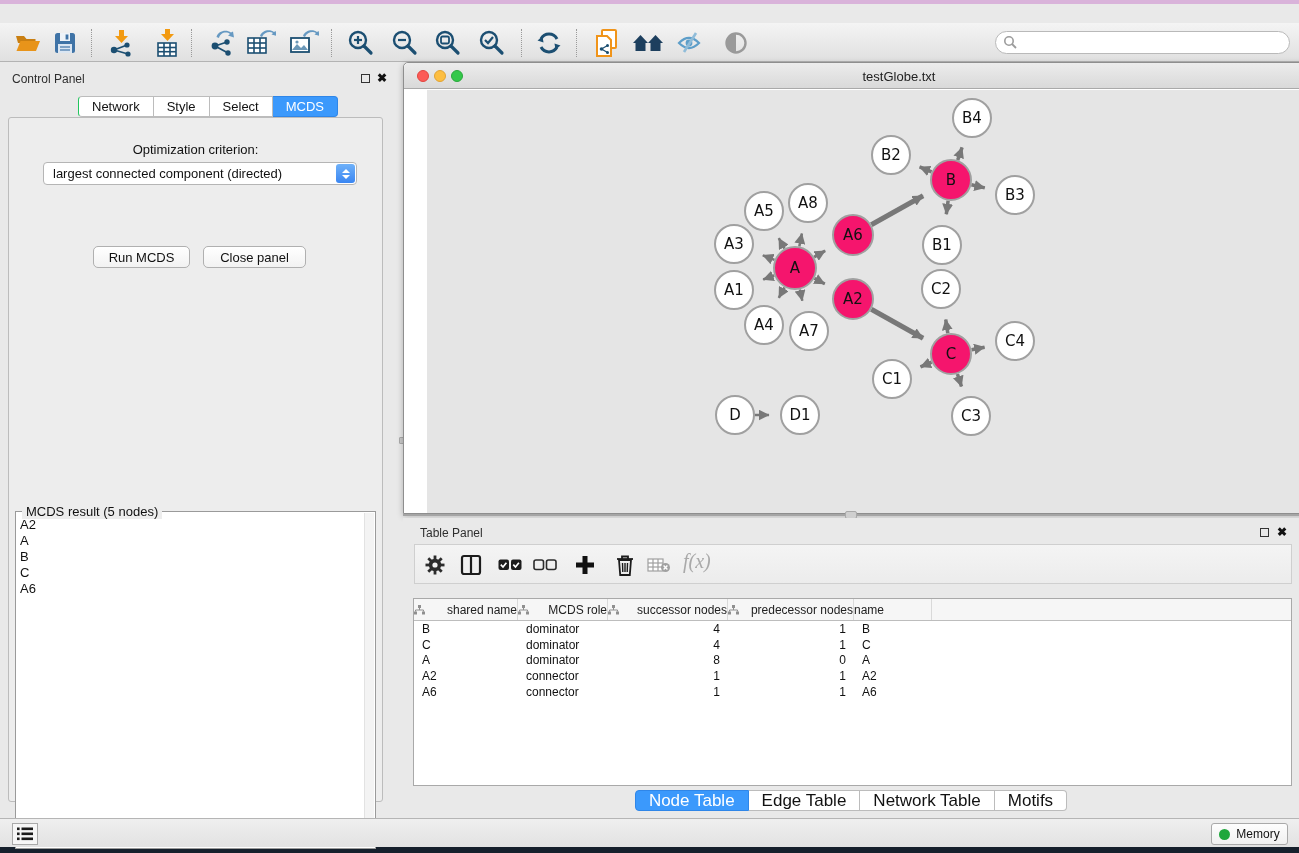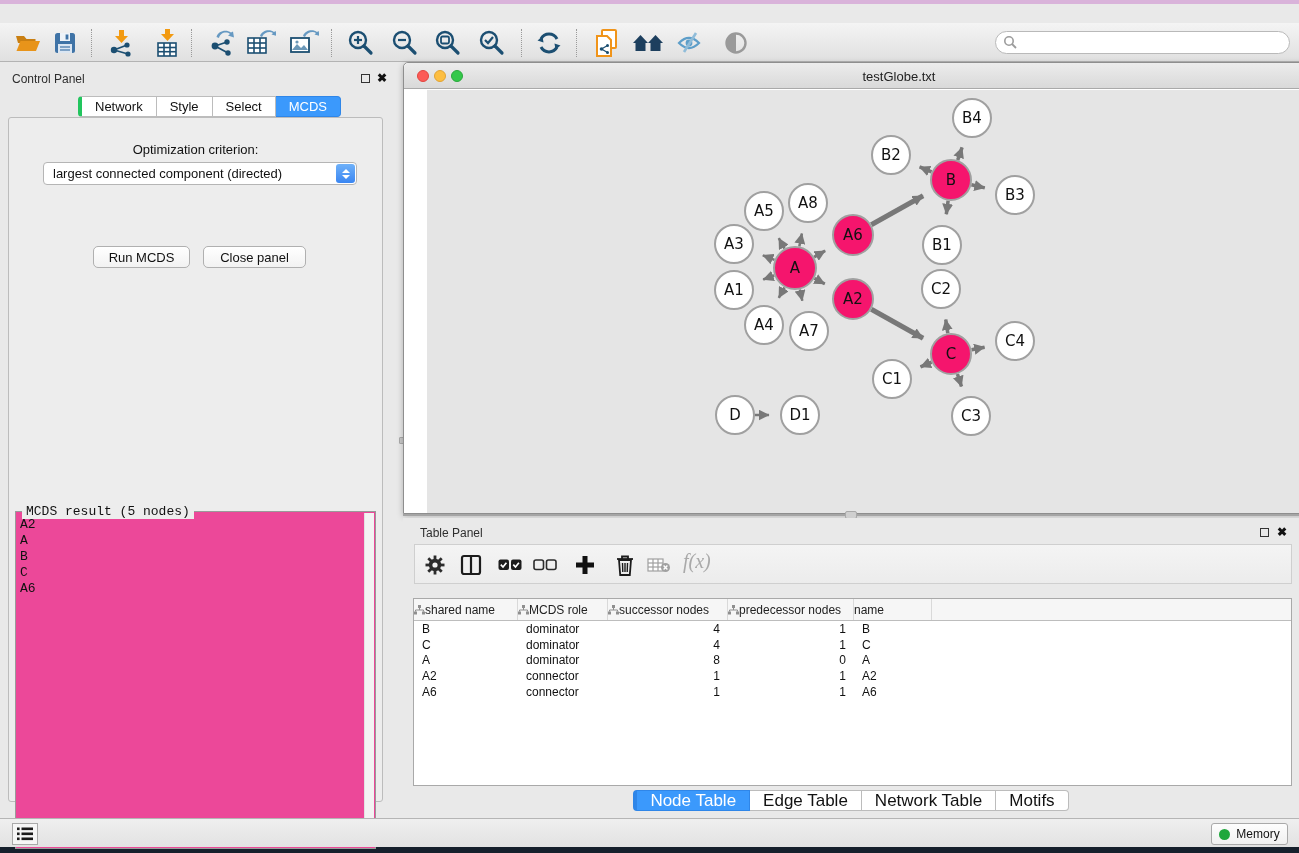--- a/index.html
+++ b/index.html
@@ -30,41 +30,41 @@
   #search-mag { position:absolute; left:8px; top:4px; }
 
   
   #control-panel { left:0; top:62px; width:391px; height:756px; background:#e9e9e9; }
   .panel-head { position:absolute; font-size:12px; color:#2e2e2e; }
   .mini-float { position:absolute; width:9px; height:9px; border:1.5px solid #333; }
   .mini-close { position:absolute; font-size:12px; font-weight:bold; color:#111; line-height:10px;}
   #cp-tabs { position:absolute; left:78px; top:34px; height:21px; display:flex; }
   .seg { height:21px; padding:0 13px; font-size:13px; display:flex; align-items:center;
          background:#fff; border:1px solid #bcbcbc; border-left:none; color:#111; }
-  .seg:first-child { border-left:4px solid #22c55e; border-radius:4px 0 0 4px; }
+  .seg:first-child { border-left:1px solid #22c55e; border-radius:4px 0 0 4px; }
   .seg:last-child { border-radius:0 4px 4px 0; }
   .seg.active { background:#3b99fc; border-color:#2f86e8; color:#fff; }
   #cp-body { position:absolute; left:8px; top:55px; width:375px; height:685px;
              background:#ededed; border:1px solid #bcbcbc; border-radius:3px; }
   #opt-label { position:absolute; left:0; width:100%; top:24px; text-align:center;
                font-size:13px; color:#111; }
   #opt-select { position:absolute; left:34px; top:44px; width:314px; height:23px;
                 background:#fff; border:1px solid #b5b5b5; border-radius:4px; font-size:13px; }
   #opt-select .val { position:absolute; left:9px; top:3px; color:#111; }
   #opt-select .stepper { position:absolute; right:1px; top:1px; width:19px; height:19px;
                 border-radius:3px; background:linear-gradient(#6fb1f9,#3a86f2);
                 display:flex; flex-direction:column; align-items:center; justify-content:center; }
   .chev { width:0; height:0; border-left:4px solid transparent; border-right:4px solid transparent; }
   .chev.up { border-bottom:4px solid #fff; margin-bottom:2px; }
   .chev.dn { border-top:4px solid #fff; }
   .mac-btn { position:absolute; height:22px; background:linear-gradient(#ffffff,#f2f2f2);
              border:1px solid #b0b0b0; border-radius:5px; font-size:13px; color:#111;
              display:flex; align-items:center; justify-content:center; }
   #mcds-box { position:absolute; left:6px; top:393px; width:361px; height:338px;
-              border:1px solid #9a9a9a; background:#ec4899;font-family:Liberation Mono, monospace; }
+              border:1px solid #9a9a9a; background:#ffffff; }
   #mcds-legend { position:absolute; left:6px; top:-8px; background:#ededed; padding:0 4px;
                  font-size:13px; color:#111; }
   #mcds-list { position:absolute; left:2px; top:6px; right:12px; bottom:2px;
                font-size:13px; color:#111; }
   #mcds-list div { padding:0 0 3px 2px; line-height:13px; }
   #mcds-scroll { position:absolute; right:1px; top:1px; width:10px; bottom:1px;
                  background:#f3f3f3; border-left:1px solid #e2e2e2; }
   #cp-divider-handle { left:399px; top:437px; width:8px; height:7px; background:#c9c9c9;
                        border:1px solid #aaa; border-radius:1px; }
 
@@ -89,21 +89,21 @@
   #table-panel { left:403px; top:518px; width:896px; height:300px; background:#e9e9e9; }
   #tbl-toolbar { position:absolute; left:11px; top:26px; width:878px; height:40px;
                  background:linear-gradient(#f4f4f4,#ececec); border:1px solid #cfcfcf; }
   .t2btn { position:absolute; top:7px; width:26px; height:26px; display:flex;
            align-items:center; justify-content:center; }
   #fx-label { position:absolute; left:268px; top:5px; font-family:"Liberation Serif", serif;
               font-style:italic; font-size:20px; color:#a9a9a9; }
   #tbl-grid { position:absolute; left:10px; top:80px; width:879px; height:188px;
               background:#fff; border:1px solid #a9a9a9; overflow:hidden; }
   #tbl-header { display:flex; height:22px; background:#f6f6f6; border-bottom:1px solid #bdbdbd; }
-  .hcell { display:flex; align-items:center; justify-content:flex-start; 
+  .hcell { display:flex; align-items:center; justify-content:space-between; 
            font-size:12px; color:#222; border-right:1px solid #d9d9d9; height:100%; }
   .trow { display:flex; height:15.8px; align-items:center; font-size:12px; color:#111; }
   .tcell { padding:0 8px; white-space:nowrap; overflow:hidden; }
   #tbl-tabs { position:absolute; left:0; width:100%; top:272px; display:flex; justify-content:center; }
   #tbl-tabs .seg { height:21px; font-size:17px; }
 
   
   #status-bar { left:0; top:818px; width:1299px; height:29px;
                 background:linear-gradient(#efefef,#e2e2e2); border-top:1px solid #b5b5b5; }
   #console-btn { position:absolute; left:12px; top:4px; width:26px; height:22px;

